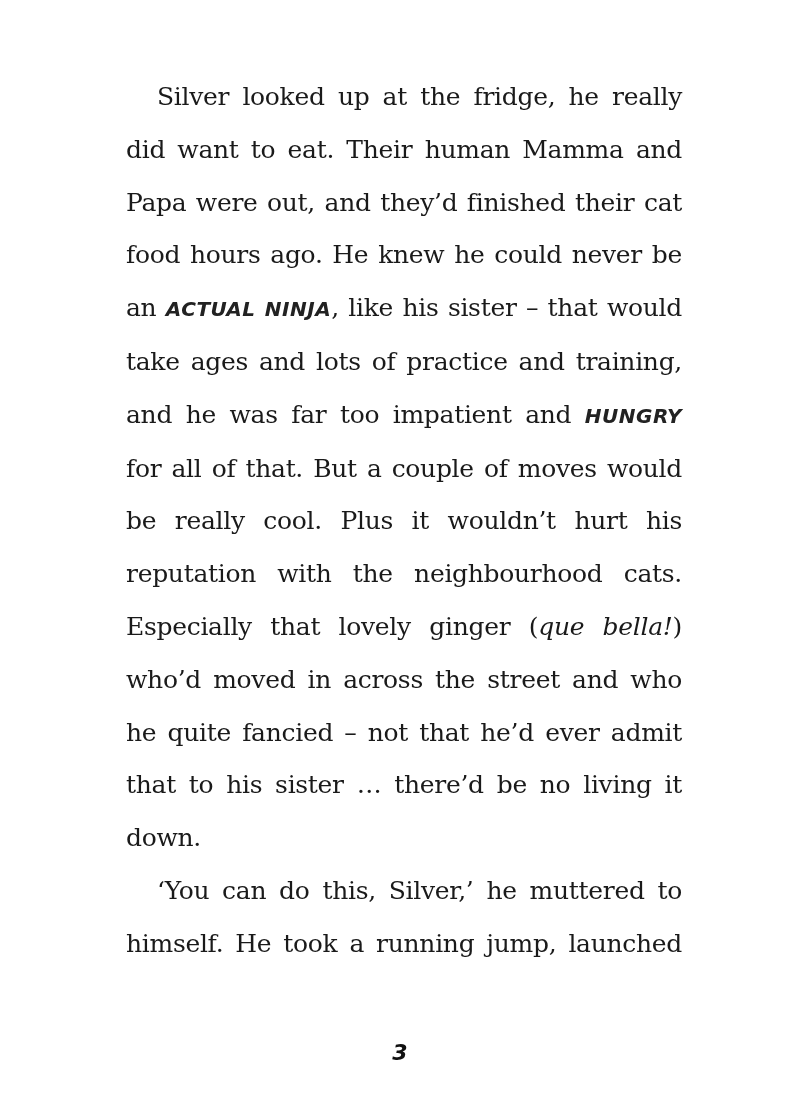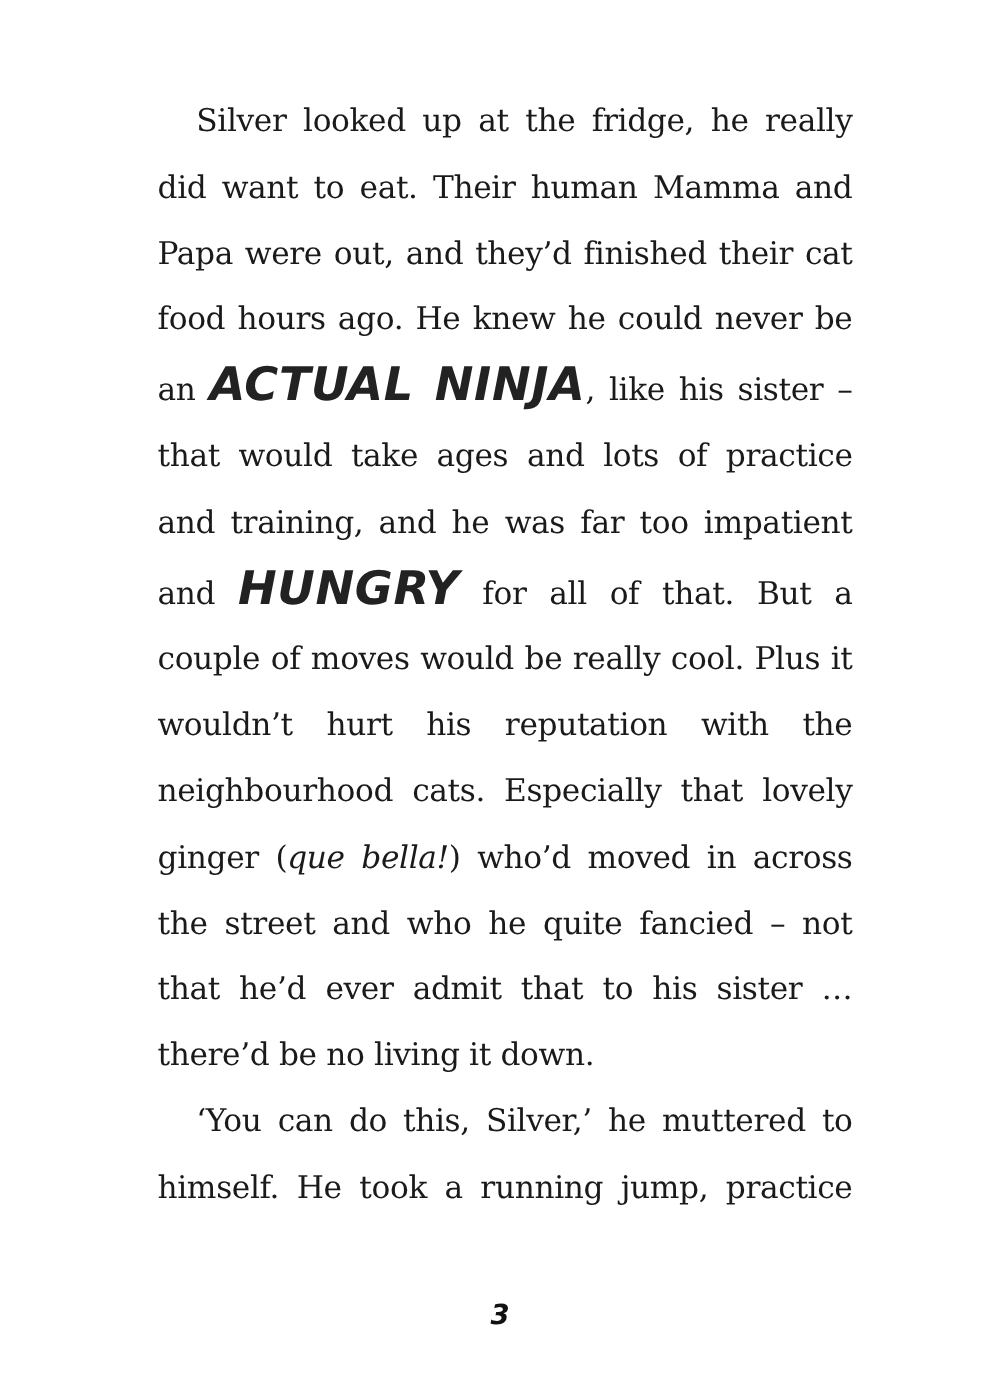--- a/index.html
+++ b/index.html
@@ -14,21 +14,21 @@
     line-height: 52.8px;
     color: #1a1a1a;
     text-align: justify;
     letter-spacing: -0.3px;
   }
   .para { margin: 0; text-indent: 31px; }
   .ninja {
     font-family: "DejaVu Sans", "Liberation Sans", sans-serif;
     font-weight: bold;
     font-style: italic;
-    font-size: 37px;
+    font-size: 20px;
     letter-spacing: 0.5px;
     color: #222;
     text-transform: uppercase;
   }
   .it { font-style: italic; }
   .page-number {
     position: absolute;
     left: 0; width: 800px;
     top: 1040px;
     text-align: center;
@@ -37,16 +37,16 @@
     font-style: italic;
     font-size: 22px;
     color: #111;
   }
 </style>
 </head>
 <body>
 
 <div class="page-text">
   <p class="para"><span>Silver looked up at the fridge, he really did want to eat. Their human Mamma and Papa were out, and they’d finished their cat food hours ago. He knew he could never be an </span><span class="ninja">ACTUAL NINJA</span><span>, like his sister – that would take ages and lots of practice and training, and he was far too impatient and </span><span class="ninja">HUNGRY</span><span> for all of that. But a couple of moves would be really cool. Plus it wouldn’t hurt his reputation with the neighbourhood cats. Especially that lovely ginger (</span><span class="it">que bella!</span><span>) who’d moved in across the street and who he quite fancied – not that he’d ever admit that to his sister … there’d be no living it down.</span></p>
-  <p class="para" style="text-align-last: justify;"><span>‘You can do this, Silver,’ he muttered to himself. He took a running jump, practice</span></p>
+  <p class="para" style="text-align-last: justify;"><span>‘You can do this, Silver,’ he muttered to himself. He took a running jump, launched</span></p>
 </div>
 
 <div class="page-number">3</div>
 
 </body></html>

